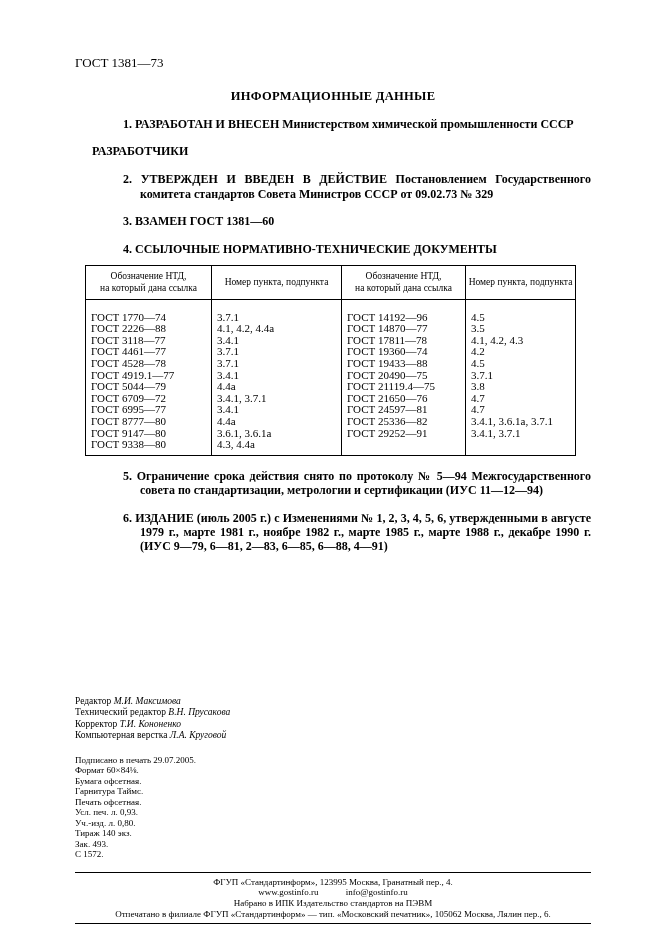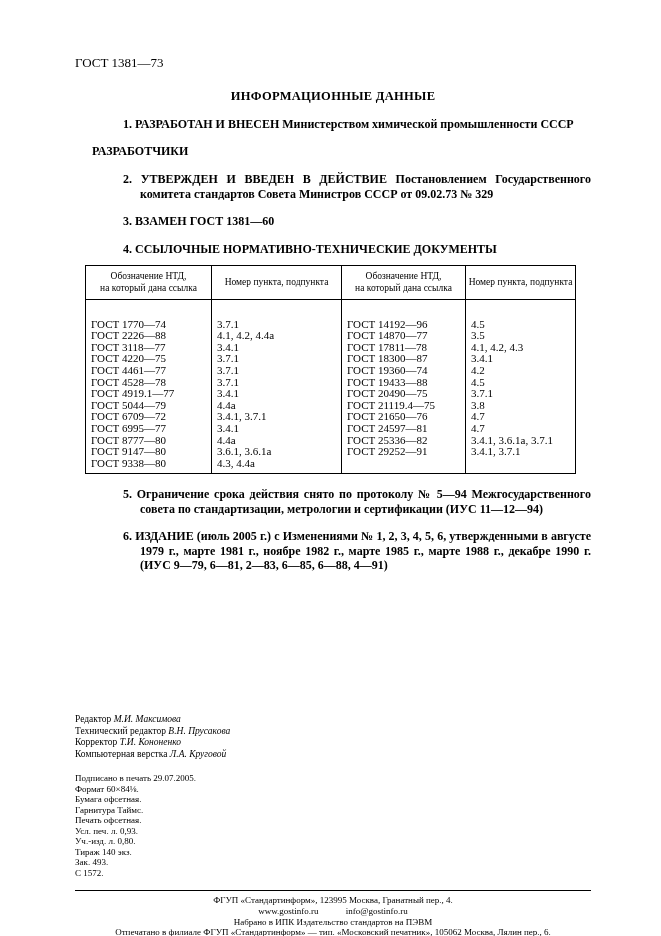--- a/index.html
+++ b/index.html
@@ -50,21 +50,21 @@
   .ntd-table td {
     border-left: 1px solid #000;
     border-right: 1px solid #000;
     font-size: 11px;
     line-height: 11.6px;
     padding: 0 5px;
     vertical-align: top;
     overflow: hidden;
     white-space: nowrap;
   }
-  .ntd-table tbody tr:first-child td { padding-top: 19px; }
+  .ntd-table tbody tr:first-child td { padding-top: 12px; }
   .ntd-table tbody tr:last-child td { padding-bottom: 4px; }
 
   .colophon { margin-top: 142px; font-size: 9.5px; line-height: 11.5px; }
   .colophon .it { font-style: italic; }
 
   .print-info { margin-top: 13px; font-size: 9px; }
   .print-row { display: flex; justify-content: space-between; line-height: 10.5px; flex-direction: column; }
 
   .rule { border: none; border-top: 1px solid #000; margin: 12px 0 0 0; width: 516px; }
   .rule.bottom { margin-top: 4px; }
@@ -117,26 +117,20 @@
           <td>ГОСТ 14870—77</td>
           <td>3.5</td>
         </tr>
         <tr>
           <td>ГОСТ 3118—77</td>
           <td>3.4.1</td>
           <td>ГОСТ 17811—78</td>
           <td>4.1, 4.2, 4.3</td>
         </tr>
         <tr>
-          <td>ГОСТ 4220—75</td>
-          <td>3.7.1</td>
-          <td>ГОСТ 18300—87</td>
-          <td>3.4.1</td>
-        </tr>
-        <tr>
           <td>ГОСТ 4461—77</td>
           <td>3.7.1</td>
           <td>ГОСТ 19360—74</td>
           <td>4.2</td>
         </tr>
         <tr>
           <td>ГОСТ 4528—78</td>
           <td>3.7.1</td>
           <td>ГОСТ 19433—88</td>
           <td>4.5</td>

